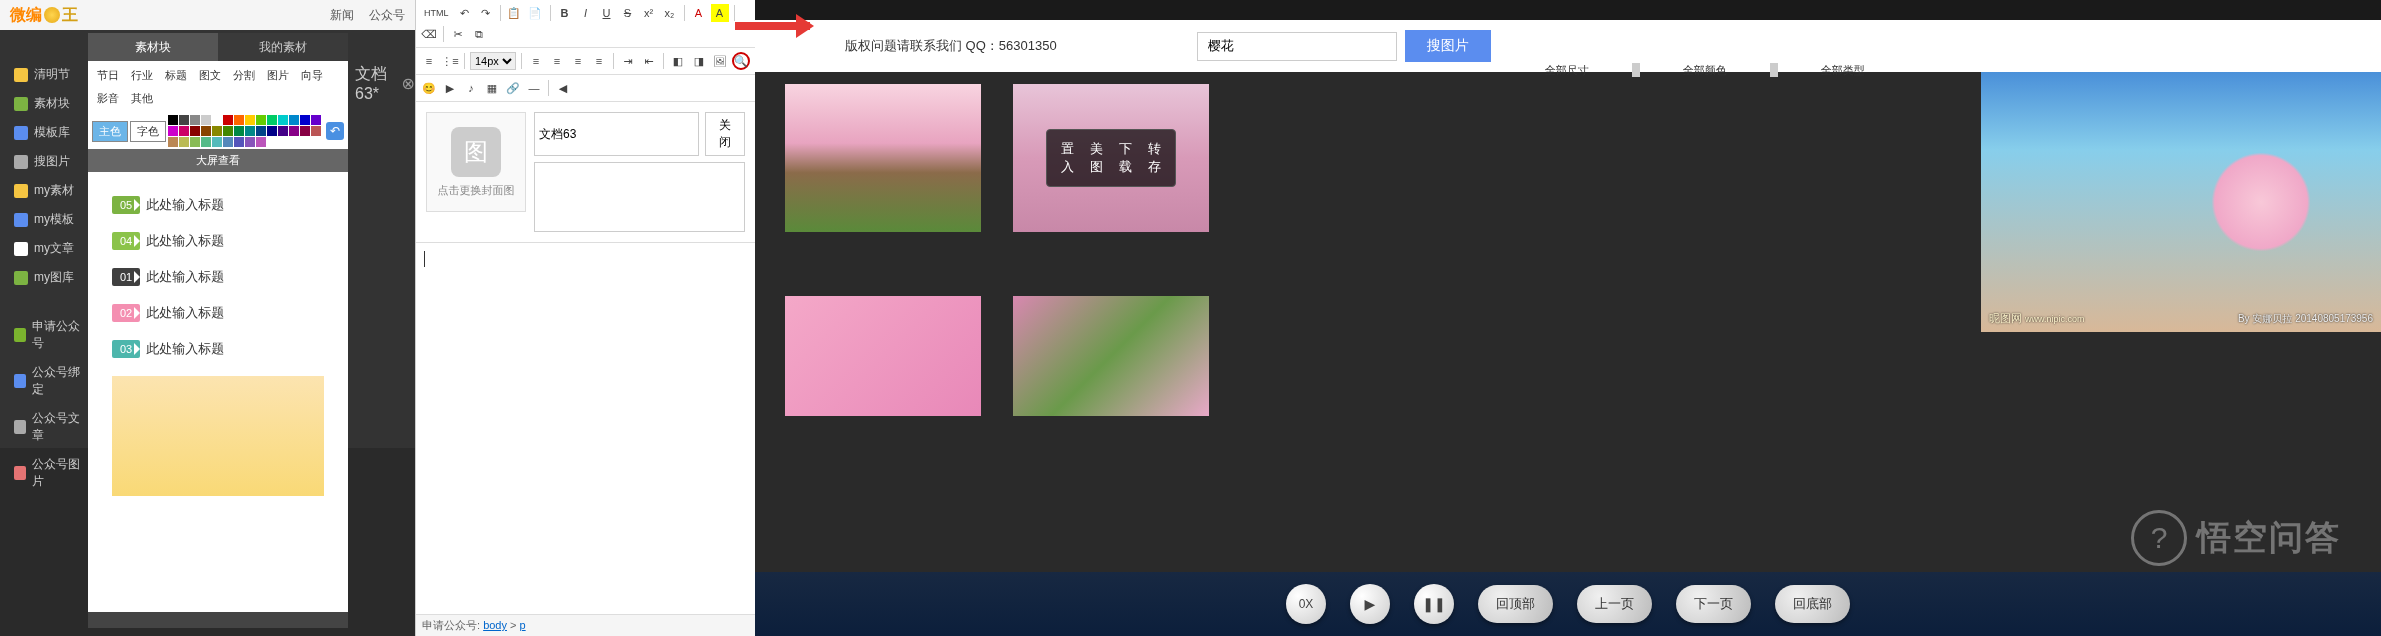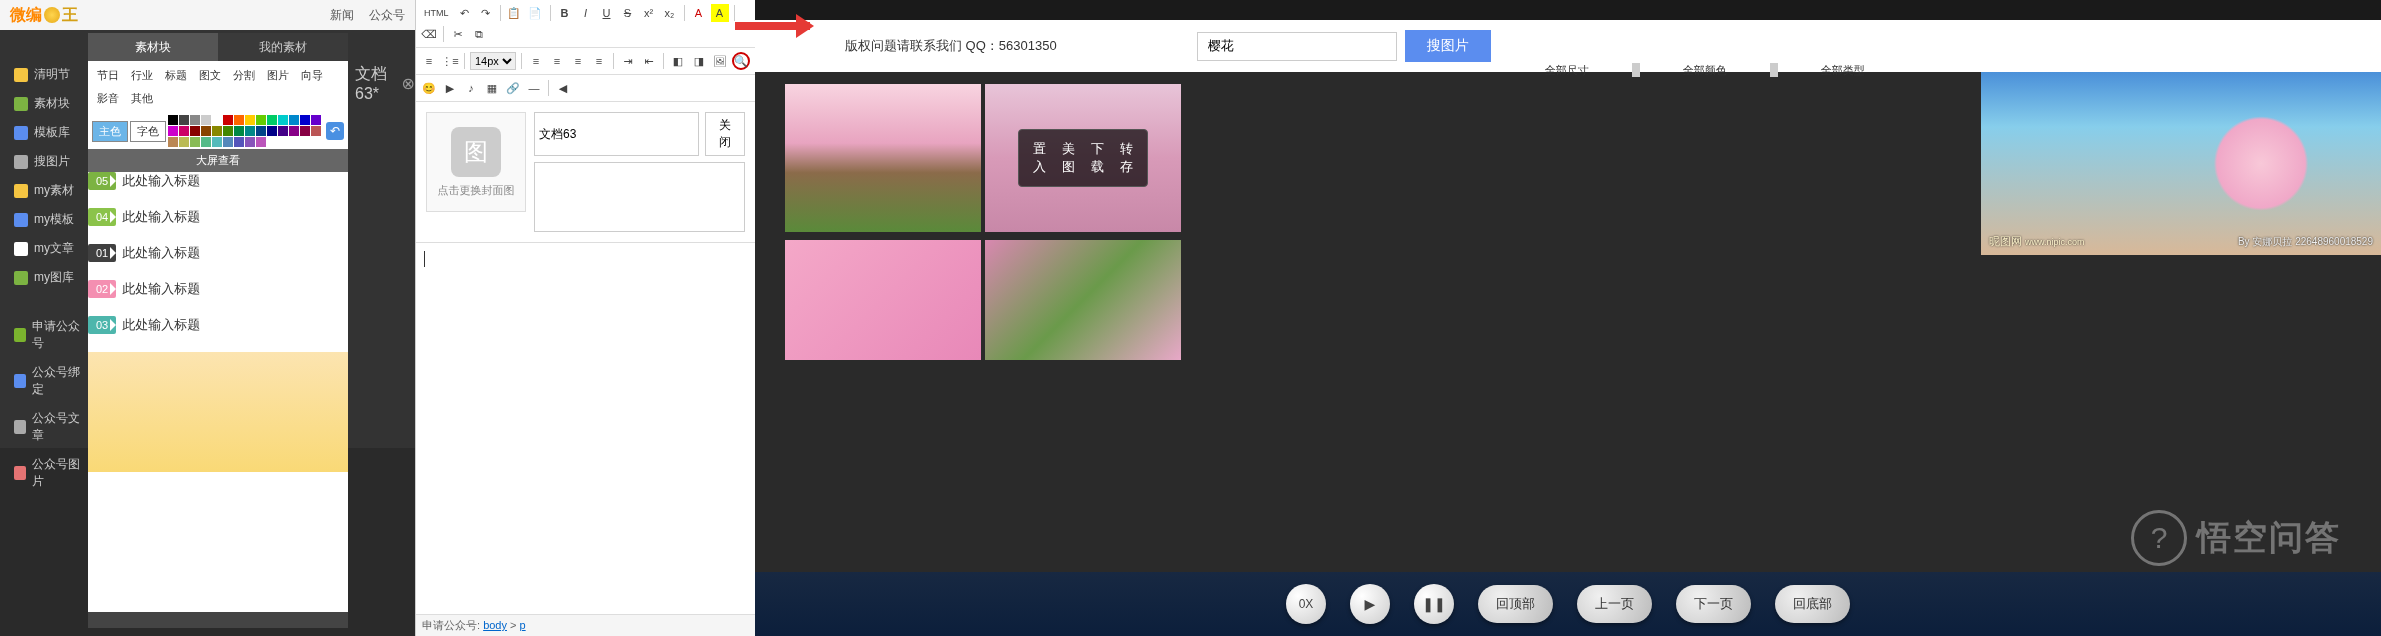--- a/index.html
+++ b/index.html
@@ -28,21 +28,21 @@
     .cat-item { padding: 3px 5px; font-size: 11px; color: #333; cursor: pointer; }
     
     .color-row { display: flex; align-items: center; padding: 2px 4px; background: #fff; gap: 2px; }
     .color-btn { padding: 2px 6px; font-size: 11px; border: 1px solid #888; background: #6bb5e8; color: #fff; cursor: pointer; }
     .color-btn.alt { background: #fff; color: #333; }
     .color-swatches { display: flex; flex-wrap: wrap; gap: 1px; flex: 1; }
     .swatch { width: 10px; height: 10px; cursor: pointer; }
     .undo-ico { width: 18px; height: 18px; background: #4a90e2; border-radius: 3px; cursor: pointer; display: flex; align-items: center; justify-content: center; color: #fff; font-size: 12px; }
     
     .preview-title { background: #666; color: #fff; text-align: center; padding: 4px; font-size: 11px; }
-    .preview-area { background: #fff; padding: 0; height: 440px; overflow-y: auto; }
+    .preview-area { background: #fff; padding: 24px; height: 440px; overflow-y: auto; }
     .title-block { display: flex; align-items: center; gap: 6px; margin-bottom: 18px; }
     .title-tag { padding: 3px 8px; font-size: 11px; color: #fff; border-radius: 2px; position: relative; }
     .title-tag::after { content: ''; position: absolute; right: -6px; top: 50%; transform: translateY(-50%); border: 6px solid transparent; border-left-color: inherit; }
     .tag-green { background: #7cb342; }
     .tag-green2 { background: #8bc34a; }
     .tag-pink { background: #404040; text-align: right; }
     .tag-pink2 { background: #f48fb1; }
     .tag-teal { background: #4db6ac; }
     .title-text { font-size: 13px; color: #333; }
     .illustration { width: 100%; height: 120px; background: linear-gradient(180deg, #fce4b0 0%, #f9d976 100%); position: relative; margin-top: 10px; }
@@ -82,27 +82,27 @@
     .search-dark-strip { height: 20px; background: #1a1a1a; }
     .search-header { height: 52px; background: #fff; display: flex; align-items: center; padding: 0 30px; gap: 20px; }
     .copyright { font-size: 13px; color: #333; margin-left: 60px; }
     .search-box { display: flex; align-items: center; margin-left: 120px; }
     .search-input { width: 200px; padding: 6px 10px; border: 1px solid #ccc; font-size: 13px; }
     .search-btn { padding: 7px 22px; background: #5b8def; color: #fff; border: none; font-size: 14px; cursor: pointer; margin-left: 8px; }
     .filter-links { display: flex; gap: 39px; margin-left: 30px; font-size: 11px; color: #333; margin-top: 48px; }
     .filter-links span { cursor: pointer; padding: 0 4px; }
     .filter-sep { width: 1px; height: 14px; background: #ccc; }
     
-    .image-grid { padding: 12px 30px; display: flex; flex-wrap: wrap; gap: 4px; position: relative; }
+    .image-grid { padding: 12px 30px; display: flex; flex-wrap: wrap; gap: 32px; position: relative; }
     .img-card { width: 196px; height: 148px; background: #888; position: relative; cursor: pointer; overflow: hidden; }
     .img-card.row2 { height: 120px; }
     .img-overlay { position: absolute; left: 50%; top: 50%; transform: translate(-50%, -50%); background: rgba(0,0,0,0.7); padding: 10px 14px; display: flex; gap: 16px; border-radius: 4px; border: 1px solid #555; }
     .overlay-btn { color: #fff; font-size: 13px; cursor: pointer; }
     
-    .big-preview { position: absolute; right: 0; top: 72px; width: 400px; height: 183px; background: #87ceeb; z-index: 5; overflow: hidden; }
+    .big-preview { position: absolute; right: 0; top: 72px; width: 400px; height: 260px; background: #87ceeb; z-index: 5; overflow: hidden; }
     
     .cherry1 { background: linear-gradient(180deg, #f8d4e0 0%, #e8a4c0 40%, #8b6b4a 60%, #5a8a3a 100%); }
     .cherry2 { background: linear-gradient(180deg, #e8c4d8 0%, #d89ab8 50%, #c888a8 100%); position: relative; }
     .cherry3 { background: linear-gradient(135deg, #f4a8c8 0%, #e888b8 100%); }
     .cherry4 { background: linear-gradient(135deg, #d888b0 0%, #6a9a4a 50%, #e8a8c8 100%); }
     
     .bottom-controls { position: absolute; bottom: 0; left: 0; right: 0; height: 64px; background: linear-gradient(180deg, rgba(20,40,70,0.85) 0%, rgba(10,30,60,0.95) 100%); display: flex; align-items: center; justify-content: center; gap: 24px; }
     .ctrl-circle { width: 40px; height: 40px; border-radius: 50%; background: radial-gradient(circle at 30% 30%, #fff, #ccc); display: flex; align-items: center; justify-content: center; cursor: pointer; font-size: 14px; color: #444; box-shadow: 0 2px 4px rgba(0,0,0,0.4); }
     .ctrl-pill { padding: 10px 18px; border-radius: 20px; background: radial-gradient(circle at 30% 30%, #f0f0f0, #bbb); font-size: 13px; color: #333; cursor: pointer; box-shadow: 0 2px 4px rgba(0,0,0,0.4); }
     
@@ -397,21 +397,21 @@
     <div style="width:100%;height:0;"></div>
     <div class="img-card cherry3 row2"></div>
     <div class="img-card cherry4 row2"></div>
   </div>
 
   <div class="big-preview">
     <div class="blossom-bg">
       <div class="nipic">
         <span>昵图网</span> <span style="font-size:9px;">www.nipic.com</span>
       </div>
-      <div class="nipic2">By 安娜贝拉 22648960018529</div>
+      <div class="nipic2">By 安娜贝拉 20140805173956</div>
     </div>
   </div>
 
   <div class="bottom-controls">
     <div class="ctrl-circle" style="font-size:12px;">0X</div>
     <div class="ctrl-circle">▶</div>
     <div class="ctrl-circle">❚❚</div>
     <div class="ctrl-pill">回顶部</div>
     <div class="ctrl-pill">上一页</div>
     <div class="ctrl-pill">下一页</div>

